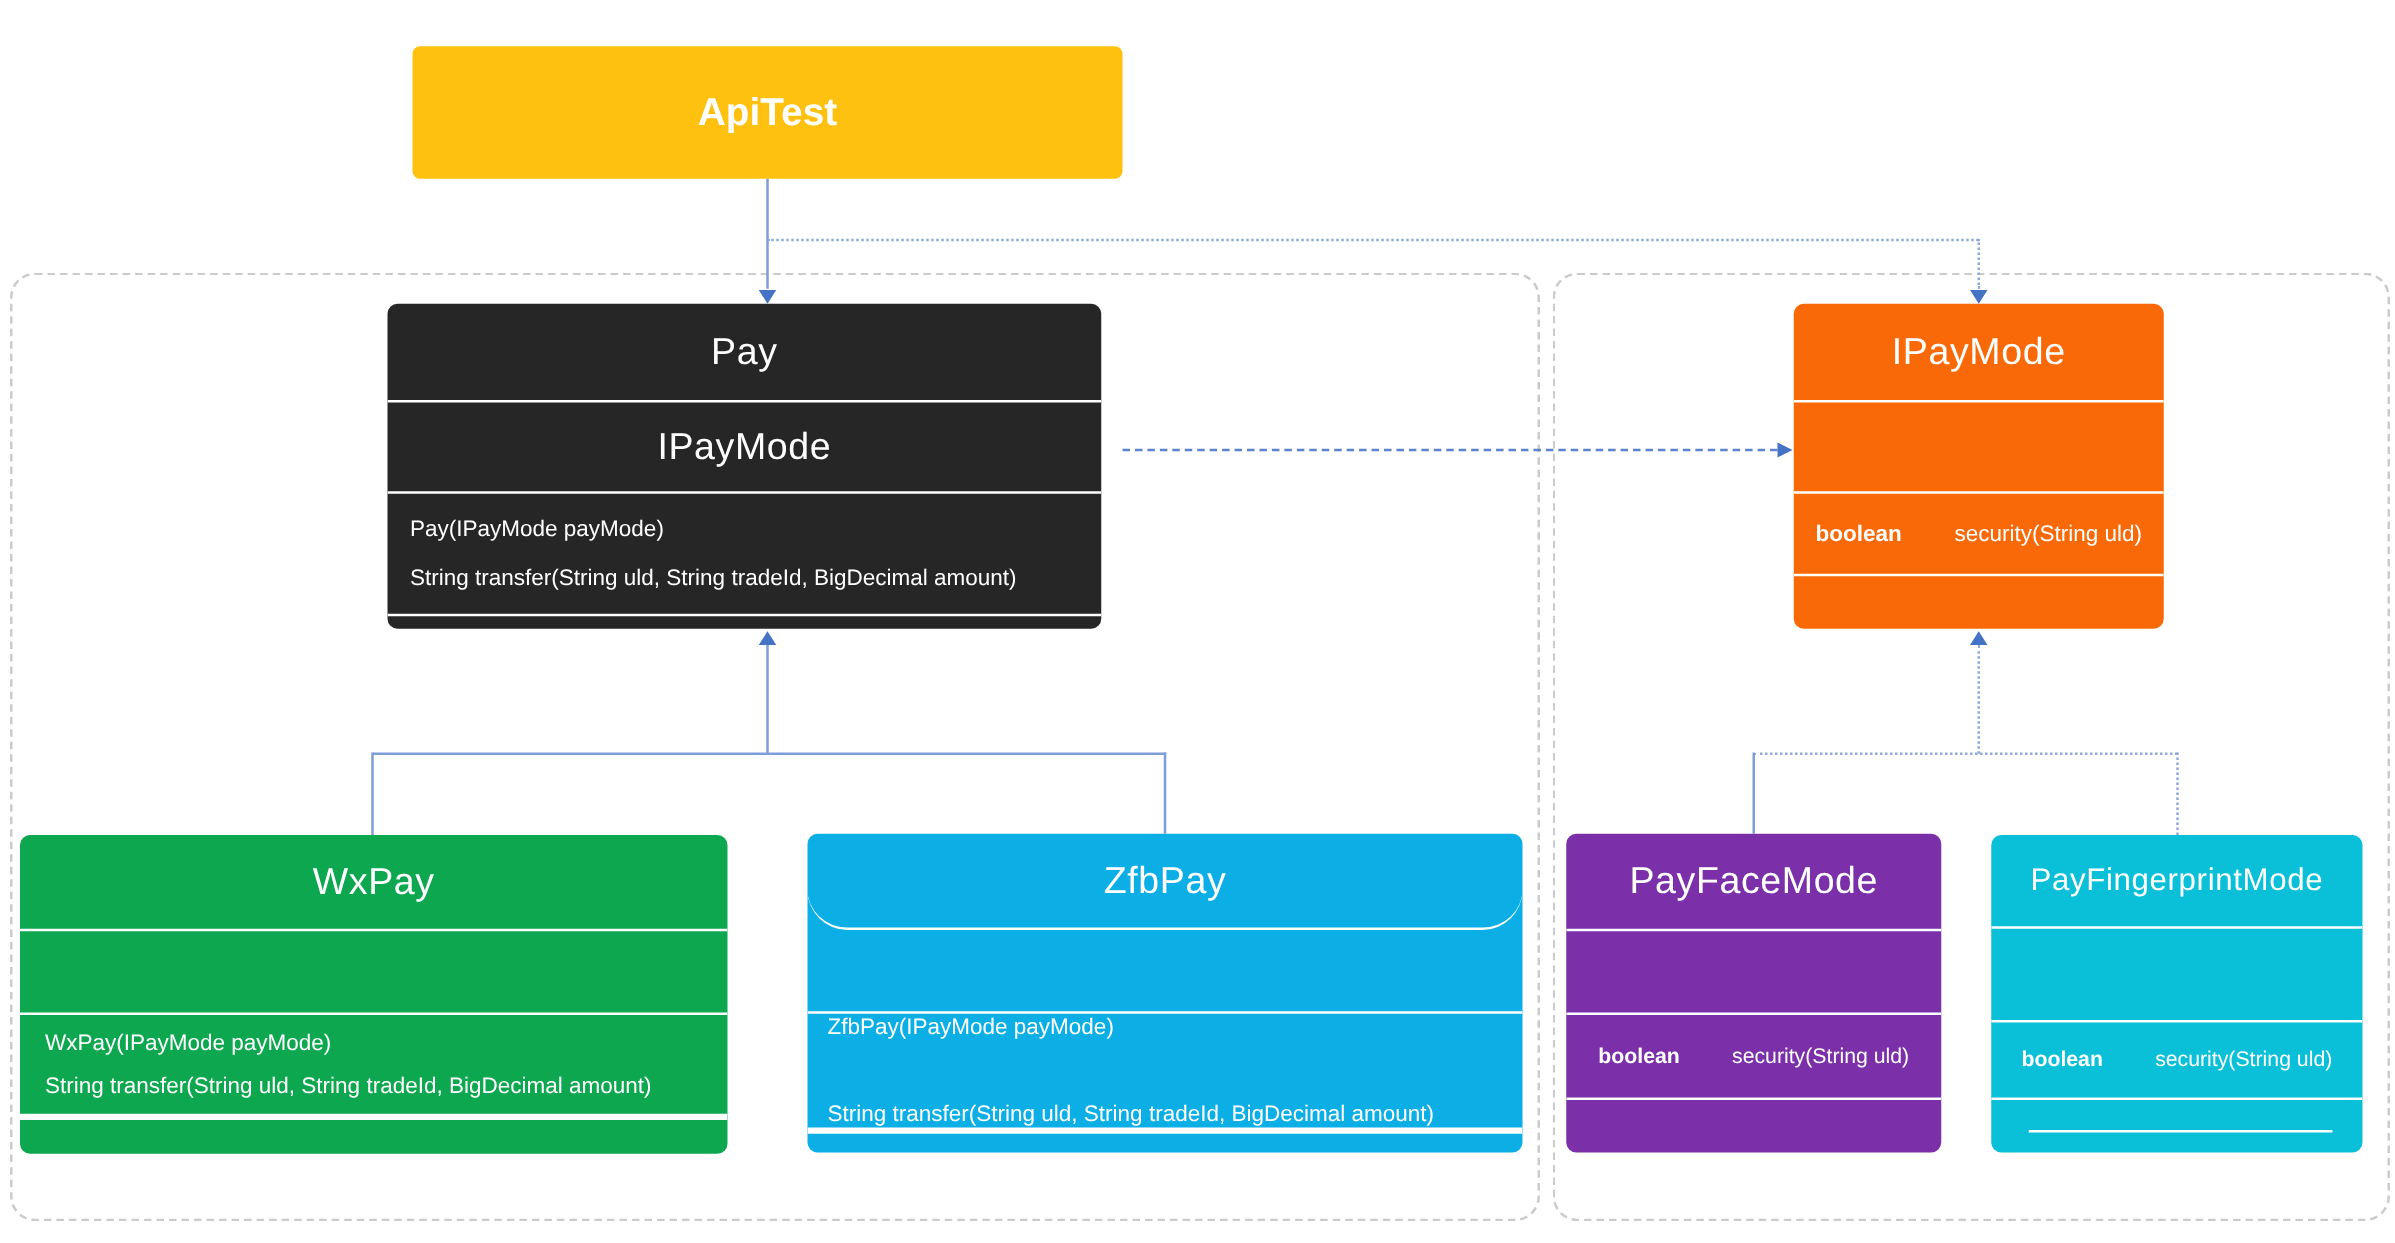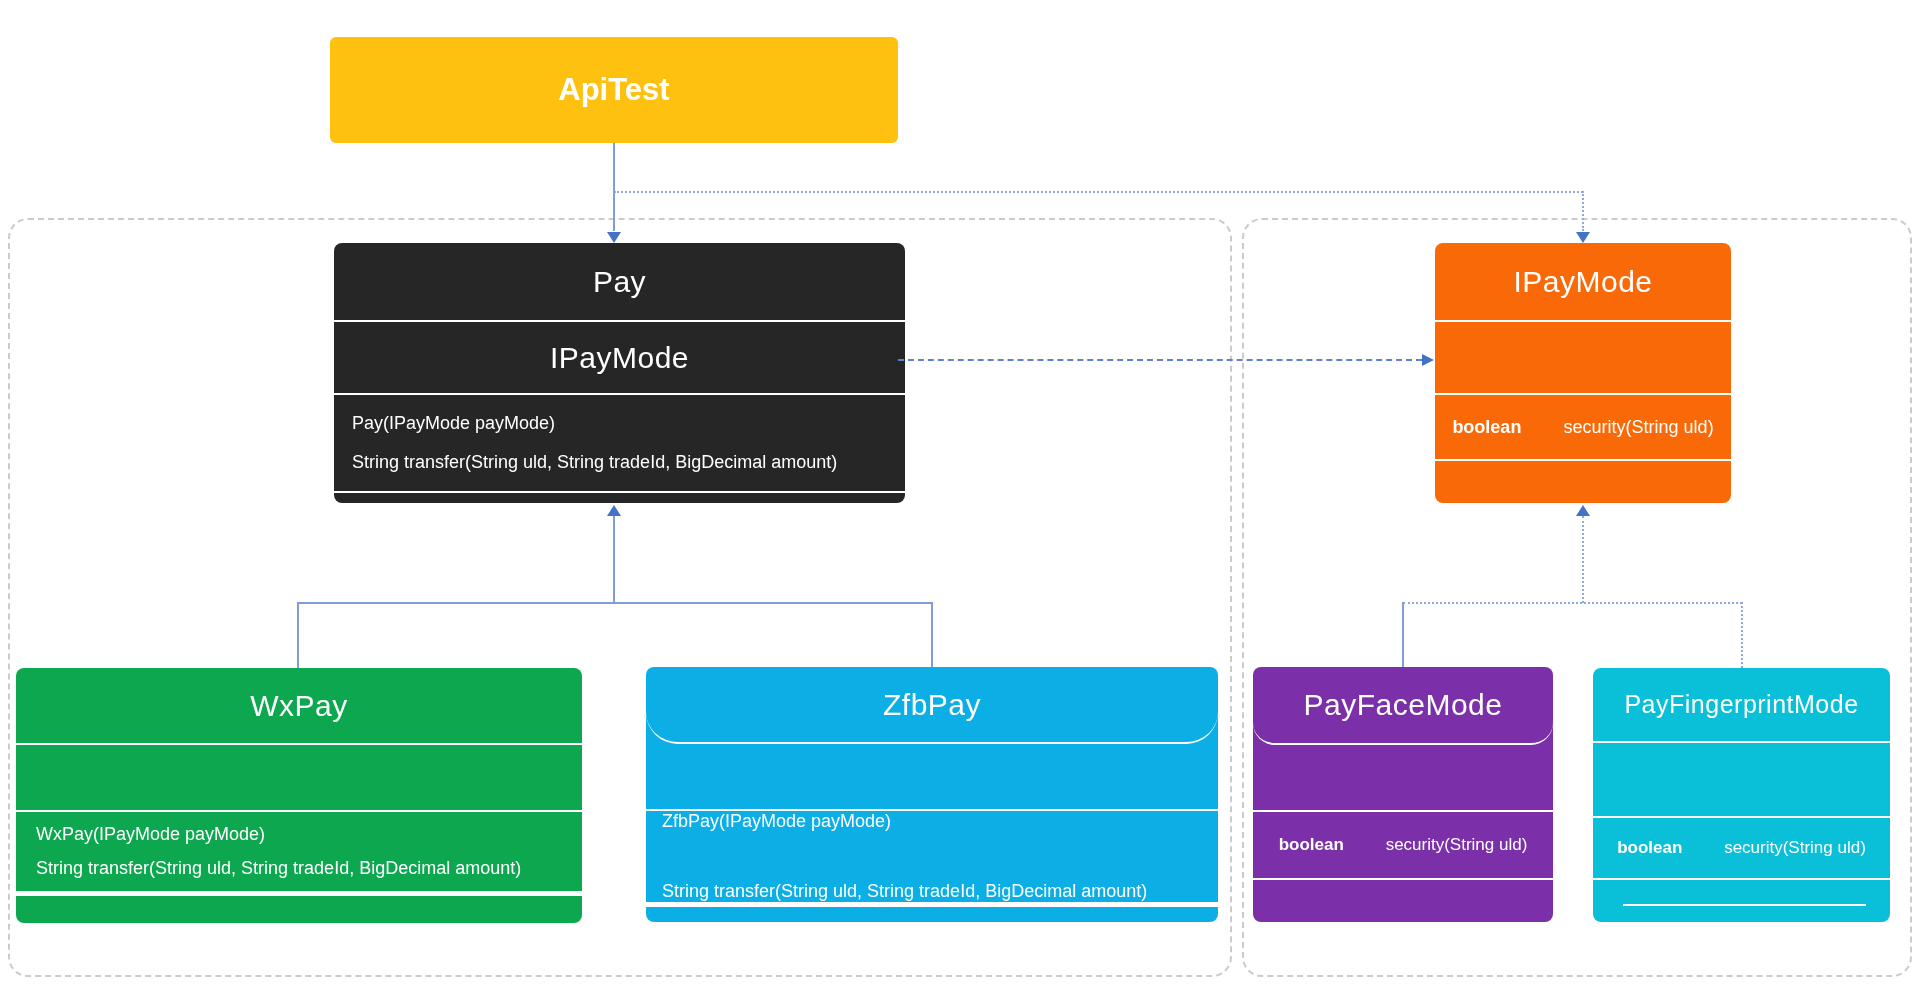--- a/index.html
+++ b/index.html
@@ -53,21 +53,21 @@
 
 <div class="canvas">
 
   <div class="frame" style="left:8px;top:218px;width:1220px;height:755px;"></div>
   <div class="frame" style="left:1242px;top:218px;width:666px;height:755px;"></div>
 
   <div class="banner c-yellow" style="left:330px;top:37px;width:568px;height:106px;justify-content:center;">
     <span>ApiTest</span>
   </div>
 
-  <div class="node c-black" style="left:334px;top:243px;width:571px;height:260px;">
+  <div class="node c-black" style="left:310px;top:243px;width:571px;height:260px;">
     <div class="sec title" style="height:79px;">Pay</div>
     <div class="sec title" style="height:73px;">IPayMode</div>
     <div class="sec methods" style="height:98px;">
       <div class="mline">Pay(IPayMode payMode)</div>
       <div class="mline">String transfer(String uld, String tradeId, BigDecimal amount)</div>
     </div>
     <div class="sec last" style="height:10px;"></div>
   </div>
 
   <div class="node c-orange" style="left:1435px;top:243px;width:296px;height:260px;">
@@ -94,21 +94,21 @@
     <div class="sec title" style="height:77px;border-radius:32px;">ZfbPay</div>
     <div class="sec" style="height:67px;"></div>
     <div class="sec methods thicksep" style="height:96px;padding-left:16px;gap:48px;">
       <div class="mline">ZfbPay(IPayMode payMode)</div>
       <div class="mline">String transfer(String uld, String tradeId, BigDecimal amount)</div>
     </div>
     <div class="sec last" style="height:15px;"></div>
   </div>
 
   <div class="node c-purple" style="left:1253px;top:667px;width:300px;height:255px;">
-    <div class="sec title" style="height:78px;border-radius:22px;">PayFaceMode</div>
+    <div class="sec title" style="height:78px;">PayFaceMode</div>
     <div class="sec" style="height:67px;"></div>
     <div class="sec centerline" style="height:68px;font-size:17px;">
       <span class="kw">boolean</span>
       <span>security(String uld)</span>
     </div>
     <div class="sec last" style="height:42px;"></div>
   </div>
 
   <div class="node c-cyan" style="left:1593px;top:668px;width:297px;height:254px;">
     <div class="sec title small" style="height:75px;">PayFingerprintMode</div>

